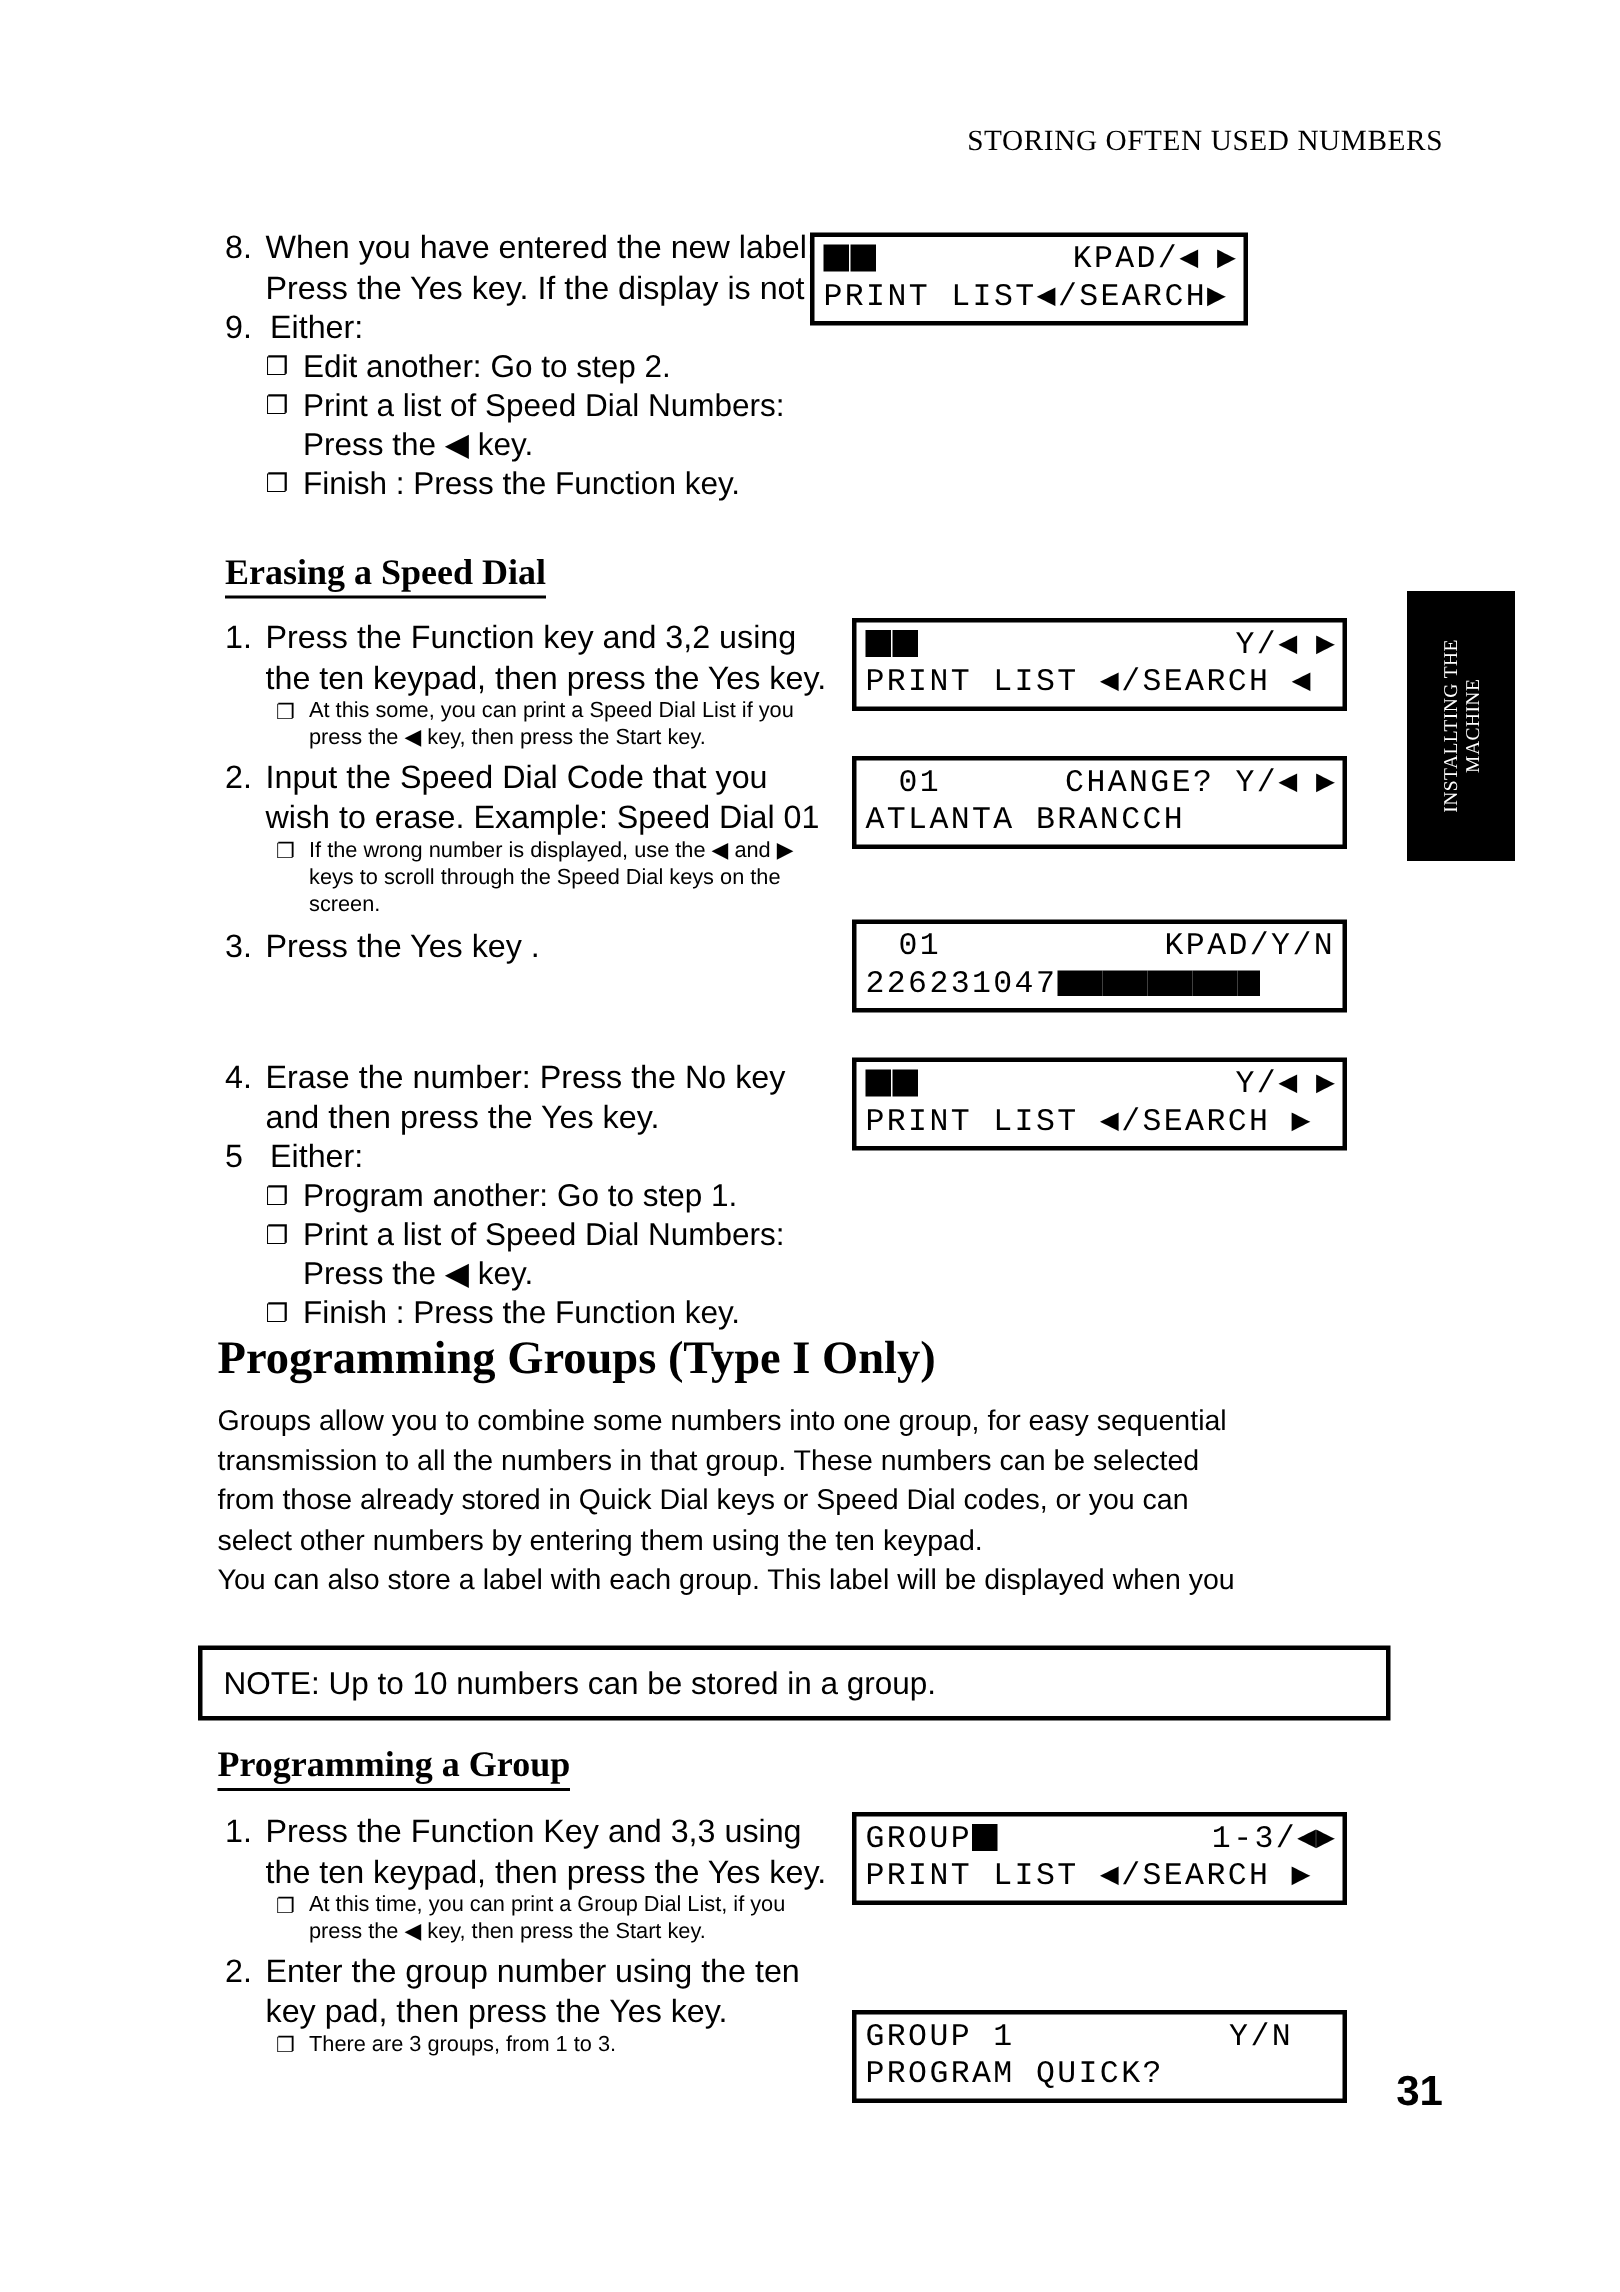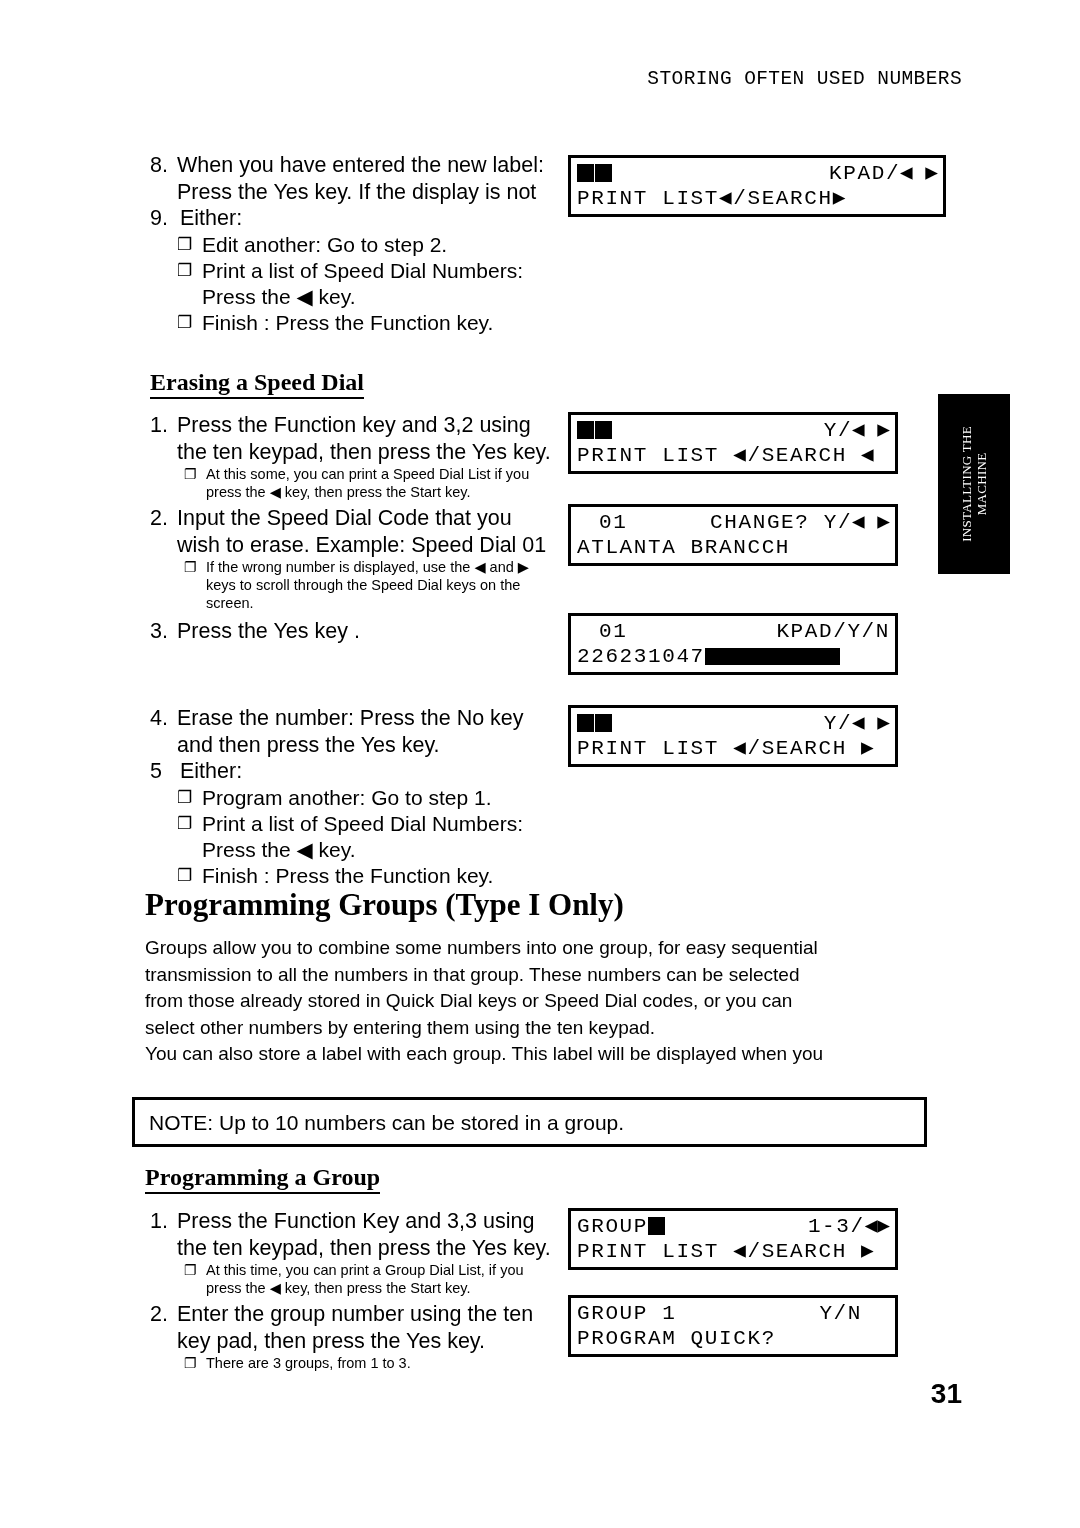--- a/index.html
+++ b/index.html
@@ -12,23 +12,23 @@
     height: 1528px;
     position: relative;
     font-family: "Liberation Sans", sans-serif;
     color: #000000;
     overflow: hidden;
   }
 
   
   .running-head {
     position: absolute;
-    top: 68px;
+    top: 84px;
     right: 118px;
-    font-family: Liberation Mono, monospace;
+    font-family: Liberation Serif, serif;
     font-size: 19.5px;
     letter-spacing: 0.4px;
     white-space: nowrap;
   }
 
   
   .side-tab {
     position: absolute;
     left: 938px;
     top: 394px;
@@ -350,21 +350,21 @@
       <div>Enter the group number using the ten</div>
       <div><span>key pad, then press the </span><b>Yes</b><span>  key.</span></div>
     </div>
   </div>
   <div class="note-sub">
     <div class="sq sq-glyph">❐</div>
     <div class="sq-body">There are 3 groups, from 1 to 3.</div>
   </div>
 </div>
 
-<div class="lcd" style="left:568px; top:155px; width:378px; height:62px;font-family:Liberation Mono, monospace;">
+<div class="lcd" style="left:540px; top:155px; width:292px; height:62px;font-family:Liberation Mono, monospace;">
   <div class="lcd-line">
     <span class="lcd-left"><span class="blk"></span><span class="blk"></span></span>
     <span class="lcd-right"><span>KPAD/</span><span class="arw">◀ ▶</span></span>
   </div>
   <div class="lcd-line">
     <span class="lcd-left">PRINT LIST◀/SEARCH▶</span>
   </div>
 </div>
 
 <div class="lcd" style="left:568px; top:412px; width:330px; height:62px;">
@@ -410,21 +410,21 @@
 <div class="lcd" style="left:568px; top:1208px; width:330px; height:62px;">
   <div class="lcd-line">
     <span class="lcd-left"><span>GROUP</span><span class="blk"></span></span>
     <span class="lcd-right"><span>1-3/</span><span class="arw">◀▶</span></span>
   </div>
   <div class="lcd-line">
     <span class="lcd-left">PRINT LIST ◀/SEARCH ▶</span>
   </div>
 </div>
 
-<div class="lcd" style="left:568px; top:1295px; width:330px; height:62px;">
+<div class="lcd" style="left:568px; top:1340px; width:330px; height:62px;">
   <div class="lcd-line">
     <span class="lcd-left">GROUP 1</span>
     <span class="lcd-right" style="right:28px;">Y/N</span>
   </div>
   <div class="lcd-line">
     <span class="lcd-left">PROGRAM QUICK?</span>
   </div>
 </div>
 
 <div class="page-num">31</div>

